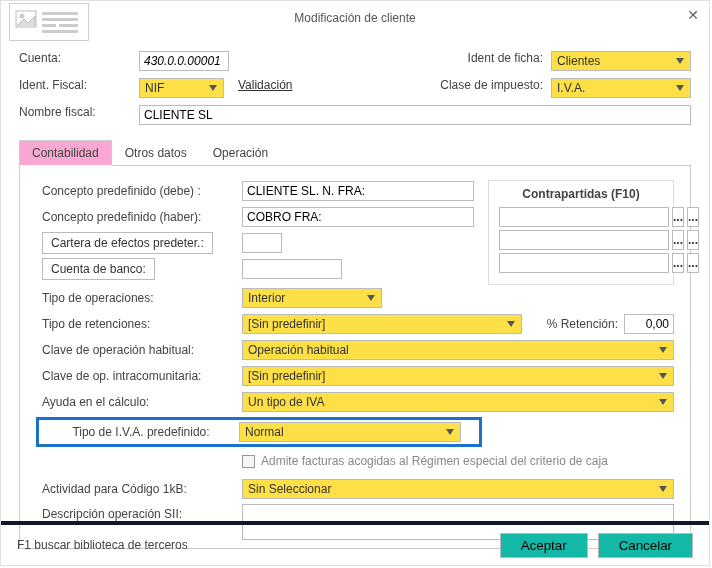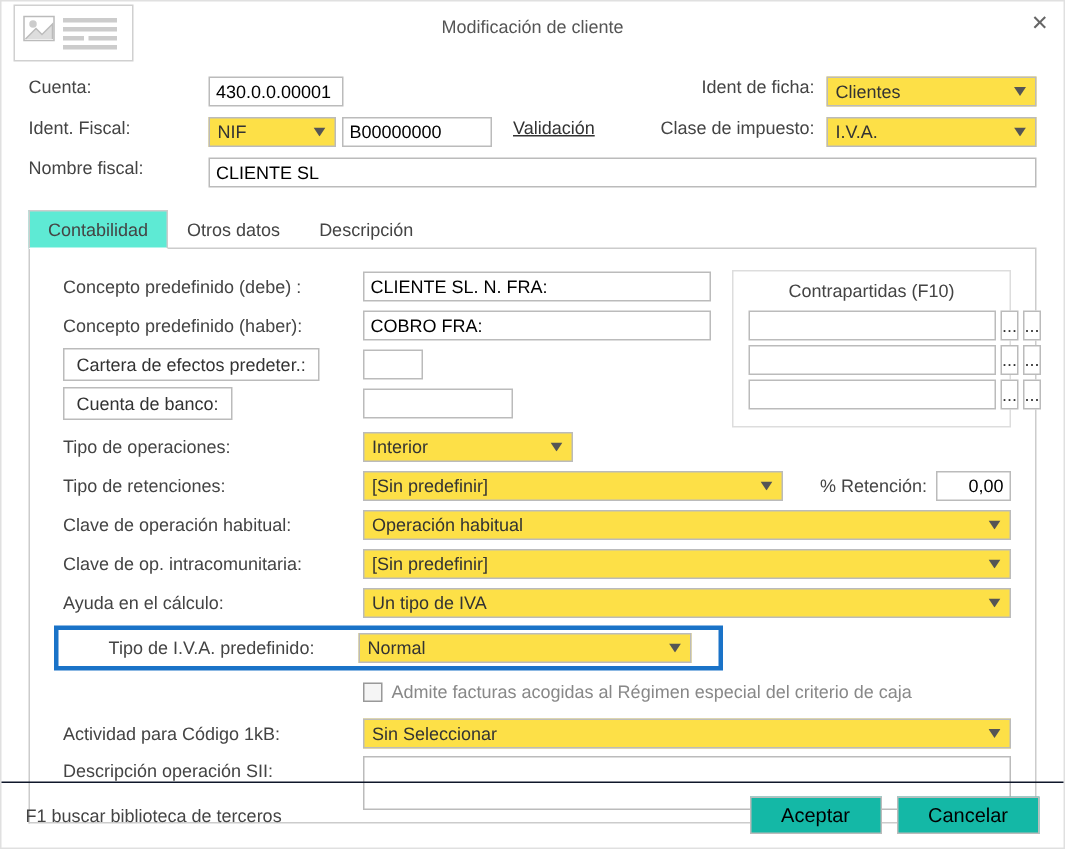--- a/index.html
+++ b/index.html
@@ -96,21 +96,21 @@
     border: 1px solid transparent;
     border-bottom: none;
     background: transparent;
     position: relative;
     top: 1px;
     cursor: pointer;
     color:#444;
   }
   .tab.active {
     border-color: #ccc;
-    background: #5eead4;
+    background: #f9a8d4;
     border-bottom: 1px solid #fff;
     text-align: center;
   }
   .tab-body {
     border: 1px solid #ccc;
     border-top: none;
     padding: 14px 16px 4px 22px;
   }
   .form-row {
     display: flex;
@@ -124,20 +124,21 @@
     padding: 2px 8px;
     height: 22px;
     display: inline-flex;
     align-items: center;
     background:#fff;
   }
   .group-right {
     border: 1px solid #ddd;
     padding: 6px 10px 8px 10px;
     width: 186px;
+    font-weight: bold;
   }
   .group-right .title { margin-bottom: 6px; text-align:center; color:#444;}
   .cp-row { display: flex; gap: 3px; margin-bottom: 3px; }
   .cp-row .txt { flex: 1; height:20px;}
   .mini-btn {
     width: 22px; height: 20px;
     border: 1px solid #bbb;
     display: flex; align-items: center; justify-content: center;
     background:#fff;
     cursor:pointer;
@@ -147,21 +148,21 @@
     padding: 2px 4px;
     display: flex;
     align-items: center;
     height: 30px;
     text-align: center;
   }
   .footer {
     position: absolute;
     bottom: 0; left: 0; right: 0;
     height: 44px;
-    border-top: 1px solid #0f172a;
+    border-top: 4px solid #0f172a;
     display: flex;
     align-items: center;
     padding: 0 16px;
     justify-content: space-between;
   }
   .footer-btns { display: flex; gap: 10px; }
   .dlg-btn {
     border: 1px solid #bbb;
     background: #14b8a6;
     padding: 4px 20px;
@@ -189,21 +190,21 @@
       </svg>
     </div>
     <div class="title-text">Modificación de cliente</div>
     <div class="close-x">✕</div>
   </div>
 
   <div class="content">
 
     <div class="row">
       <div class="lbl" style="width:120px">Cuenta:</div>
-      <input type="text" style="width: 90px;" value="430.0.0.00001">
+      <input type="text" style="width: 90px; font-style: italic;" value="430.0.0.00001">
       <div style="flex:1"></div>
       <div class="lbl" style="margin-right:8px">Ident de ficha:</div>
       <div class="select" style="width:140px">
         <span>Clientes</span>
         <span class="arrow">
             <svg viewBox="0 0 8 6">
               <path d="M0 0 L8 0 L4 6 Z" fill="#555"></path>
             </svg>
           </span>
       </div>
@@ -212,21 +213,20 @@
     <div class="row">
       <div class="lbl" style="width:120px">Ident. Fiscal:</div>
       <div class="select" style="width:85px">
         <span>NIF</span>
         <span class="arrow">
             <svg viewBox="0 0 8 6">
               <path d="M0 0 L8 0 L4 6 Z" fill="#555"></path>
             </svg>
           </span>
       </div>
-      <input type="text" style="width: 100px; margin-left: 4px;" value="B00000000">
       <span class="link" style="margin-left:14px">Validación</span>
       <div style="flex:1"></div>
       <div class="lbl" style="margin-right:8px">Clase de impuesto:</div>
       <div class="select" style="width:140px">
         <span>I.V.A.</span>
         <span class="arrow">
             <svg viewBox="0 0 8 6">
               <path d="M0 0 L8 0 L4 6 Z" fill="#555"></path>
             </svg>
           </span>
@@ -234,21 +234,21 @@
     </div>
 
     <div class="row">
       <div class="lbl" style="width:120px">Nombre fiscal:</div>
       <input type="text" style="flex: 1 1 0%;" value="CLIENTE SL">
     </div>
 
     <div class="tabs">
       <div class="tab active">Contabilidad</div>
       <div class="tab">Otros datos</div>
-      <div class="tab">Descripción</div>
+      <div class="tab">Operación</div>
     </div>
 
     <div class="tab-body">
 
       <div style="display:flex; gap:14px; align-items:flex-start;">
         <div style="flex:1">
           <div class="form-row">
             <div class="lbl lcol">Concepto predefinido (debe) :</div>
             <input type="text" style="flex: 1 1 0%;" value="CLIENTE SL. N. FRA:">
           </div>

